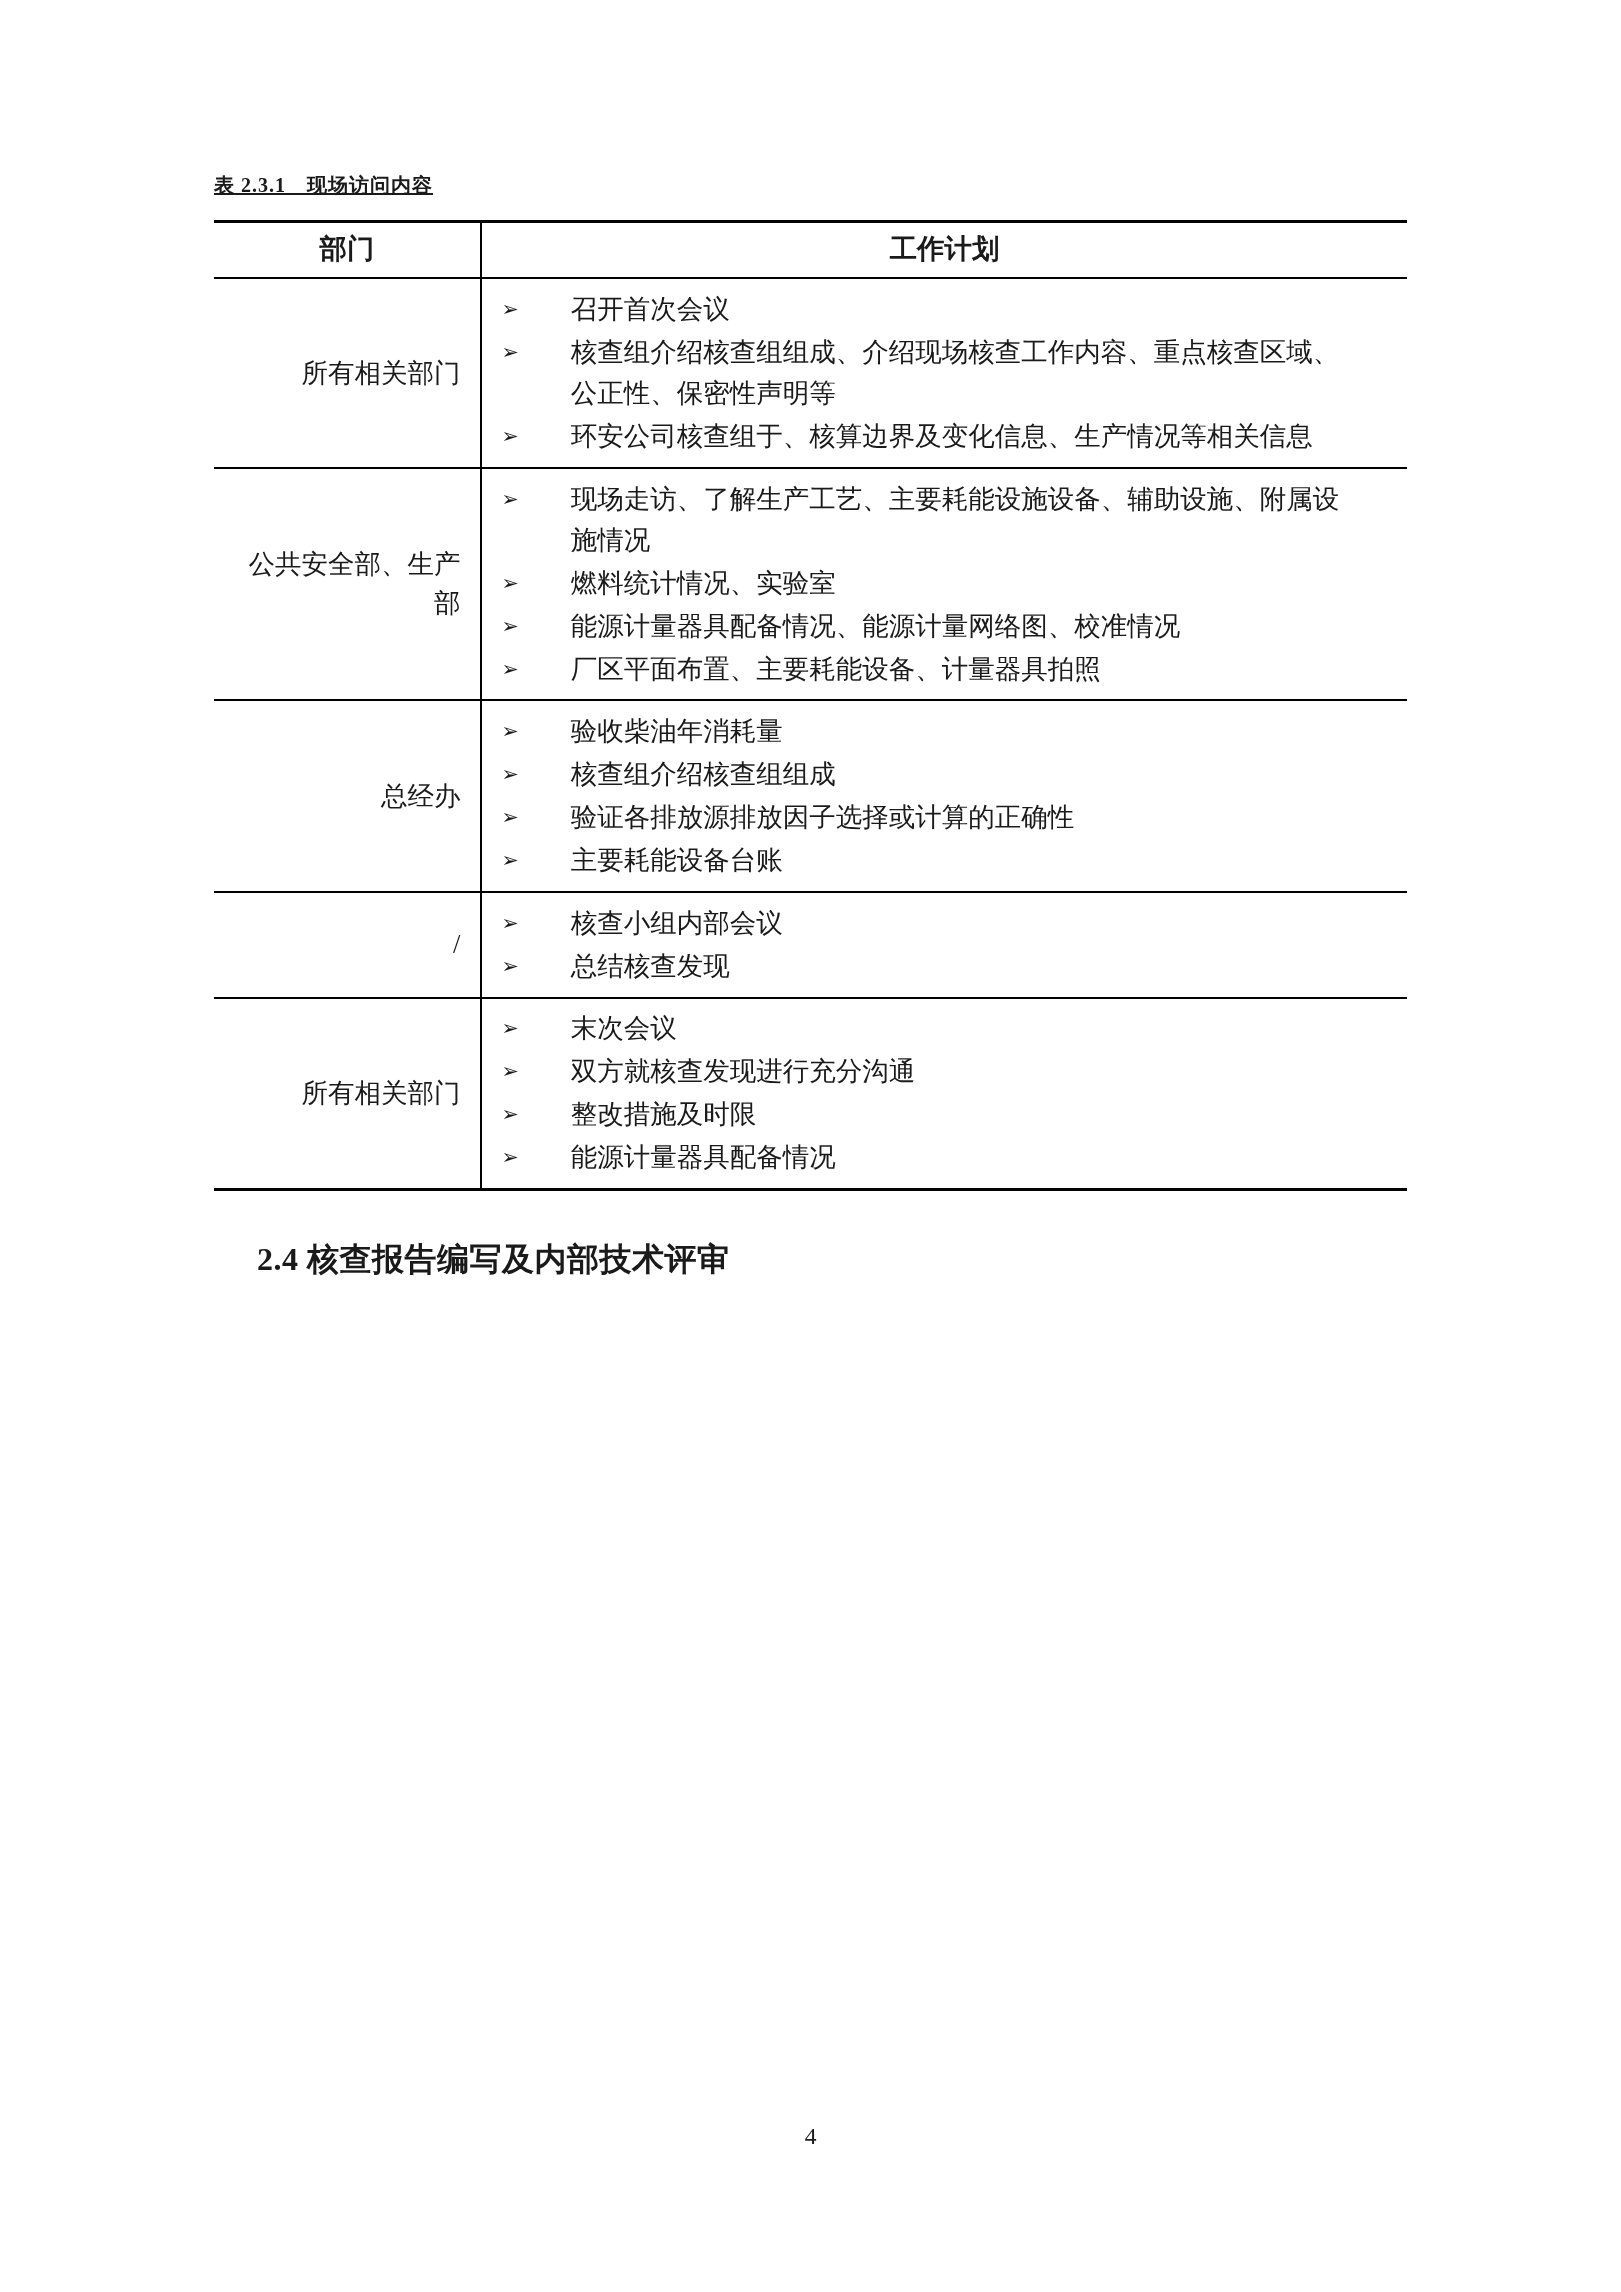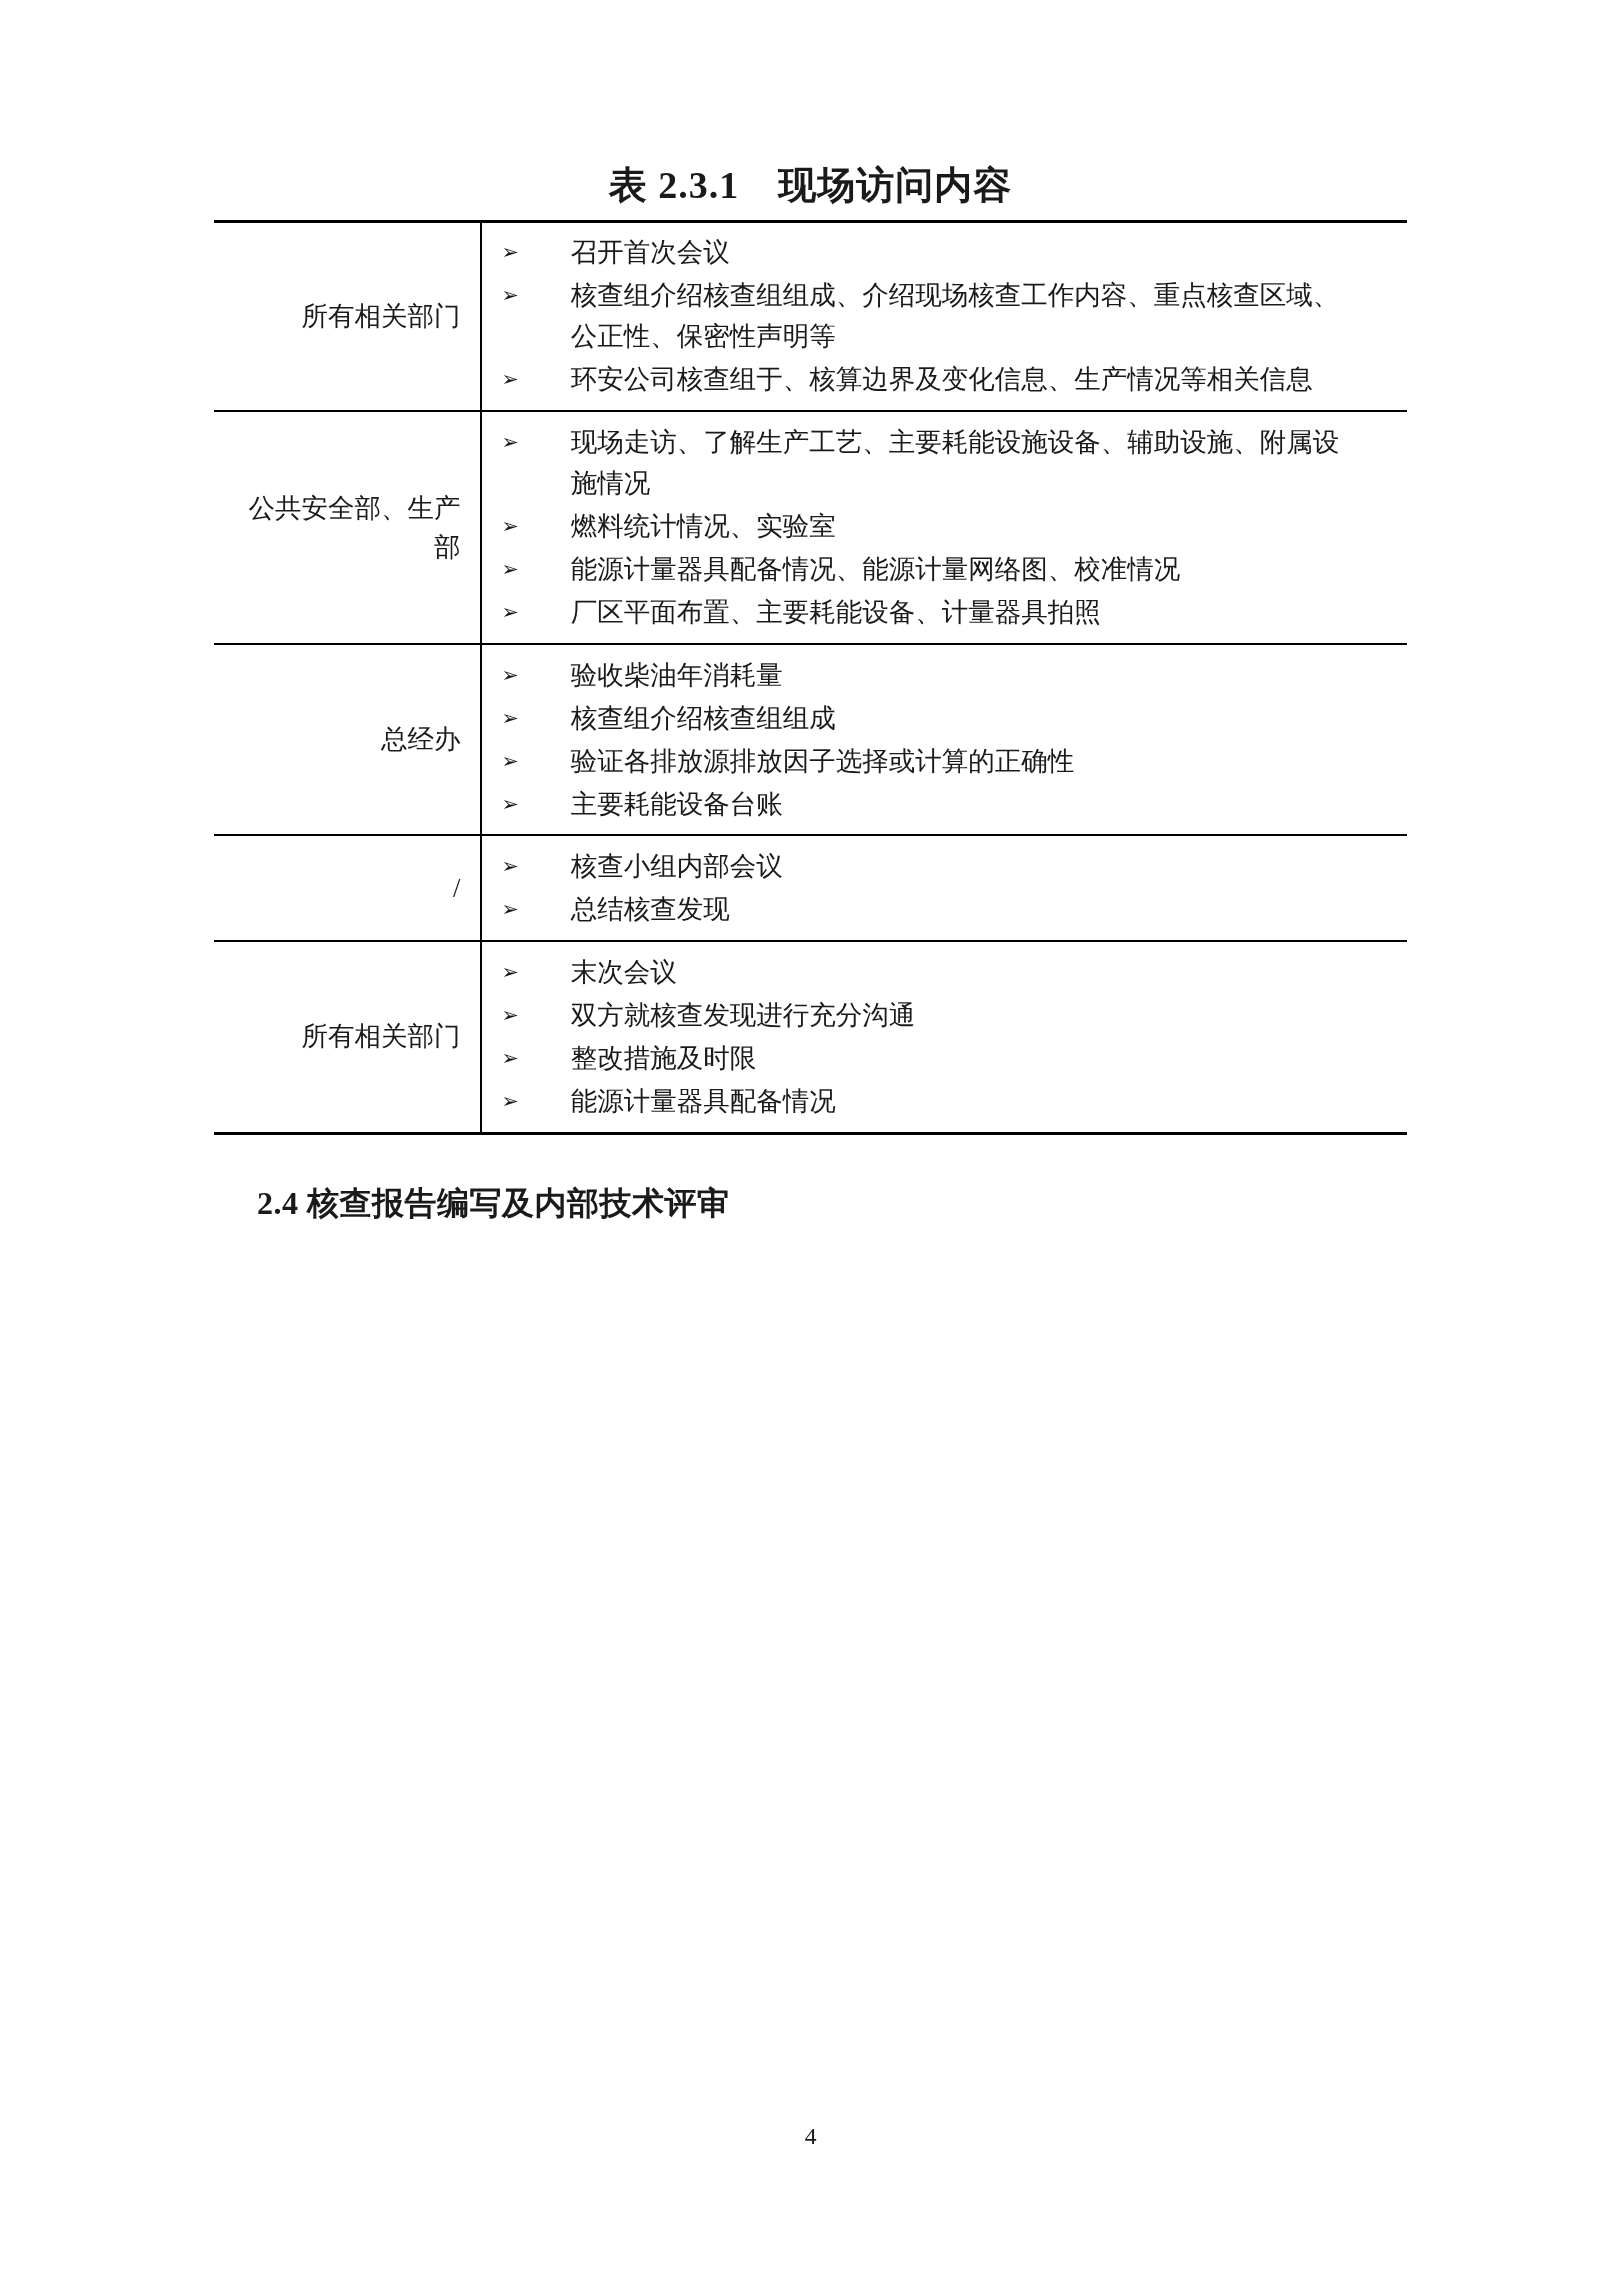--- a/index.html
+++ b/index.html
@@ -8,26 +8,27 @@
     width: 1621px; height: 2293px;
     font-family: "Liberation Serif", "DejaVu Serif", serif;
     color: #1a1a1a;
     position: relative;
     overflow: hidden;
   }
   .page { position: relative; width: 1621px; height: 2293px; background: #ffffff; }
   .content { padding: 167px 214px 0 214px; }
 
   .table-title {
-    text-align: center;
+    text-align: left;
     font-weight: bold;
-    font-size: 38px;
+    font-size: 20px;
     line-height: 37px;
     margin-bottom: 15.7px;
     letter-spacing: 1px;
+    text-decoration: underline;
   }
 
   .vtable {
     display: table;
     width: 1193px;
     border-collapse: collapse;
     border-top: 3.9px solid #000;
     border-bottom: 3.9px solid #000;
   }
   .trow { display: table-row; }
@@ -97,20 +98,24 @@
 </head>
 <body>
 
 <div class="page">
   <div class="content">
 
     <div class="table-title">表 2.3.1　现场访问内容</div>
 
     <div class="vtable">
 
+      <div class="trow">
+        <div class="cell dept hdr">部门</div>
+        <div class="cell plan hdr">工作计划</div>
+      </div>
 
       <div class="trow">
         <div class="cell dept">所有相关部门</div>
         <div class="cell plan">
           <div class="bullet">
             <span class="marker">➢</span>
             <span class="btext">召开首次会议</span>
           </div>
           <div class="bullet">
             <span class="marker">➢</span>

